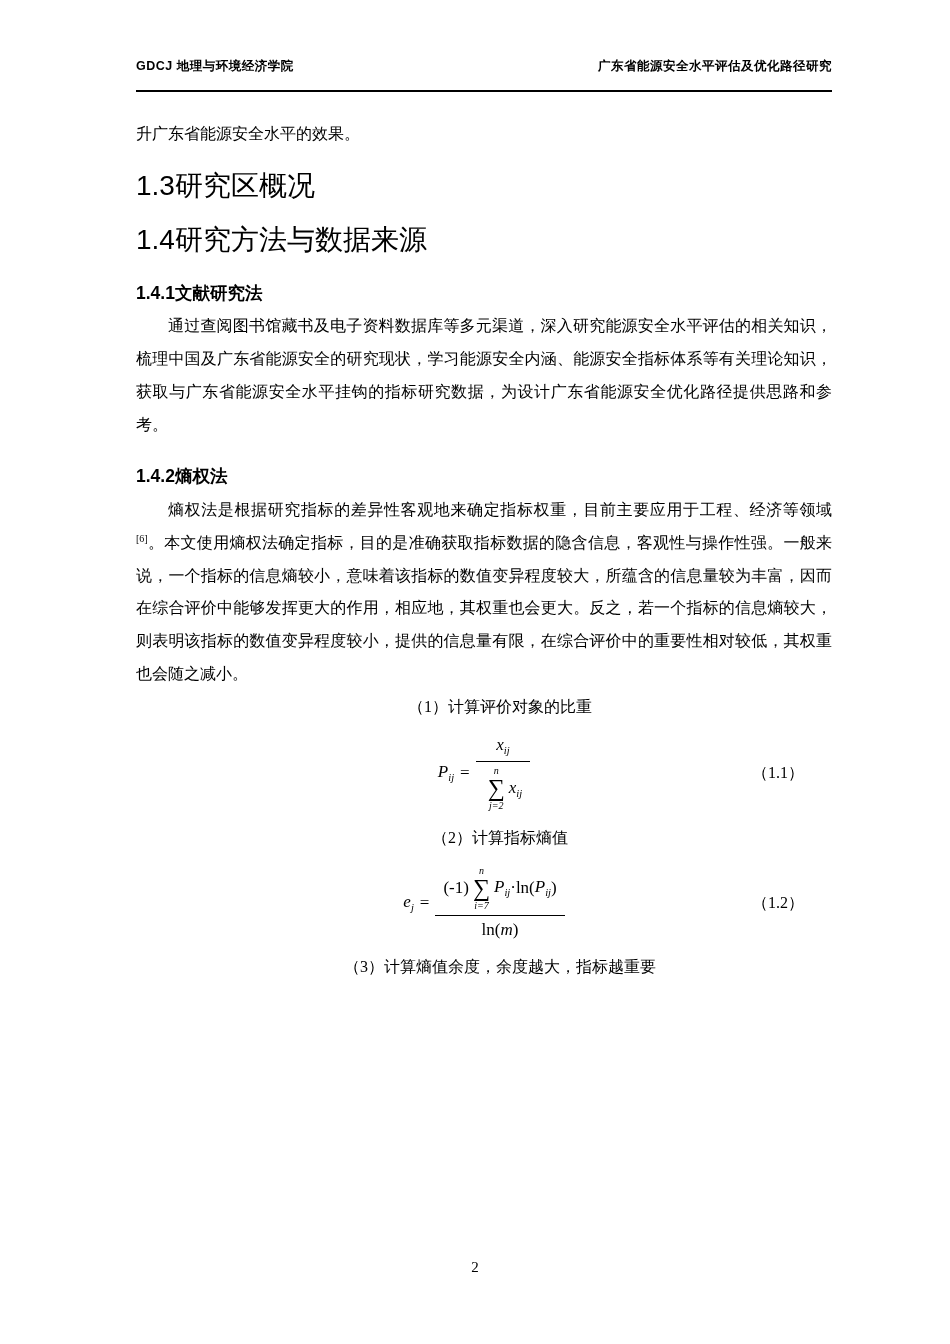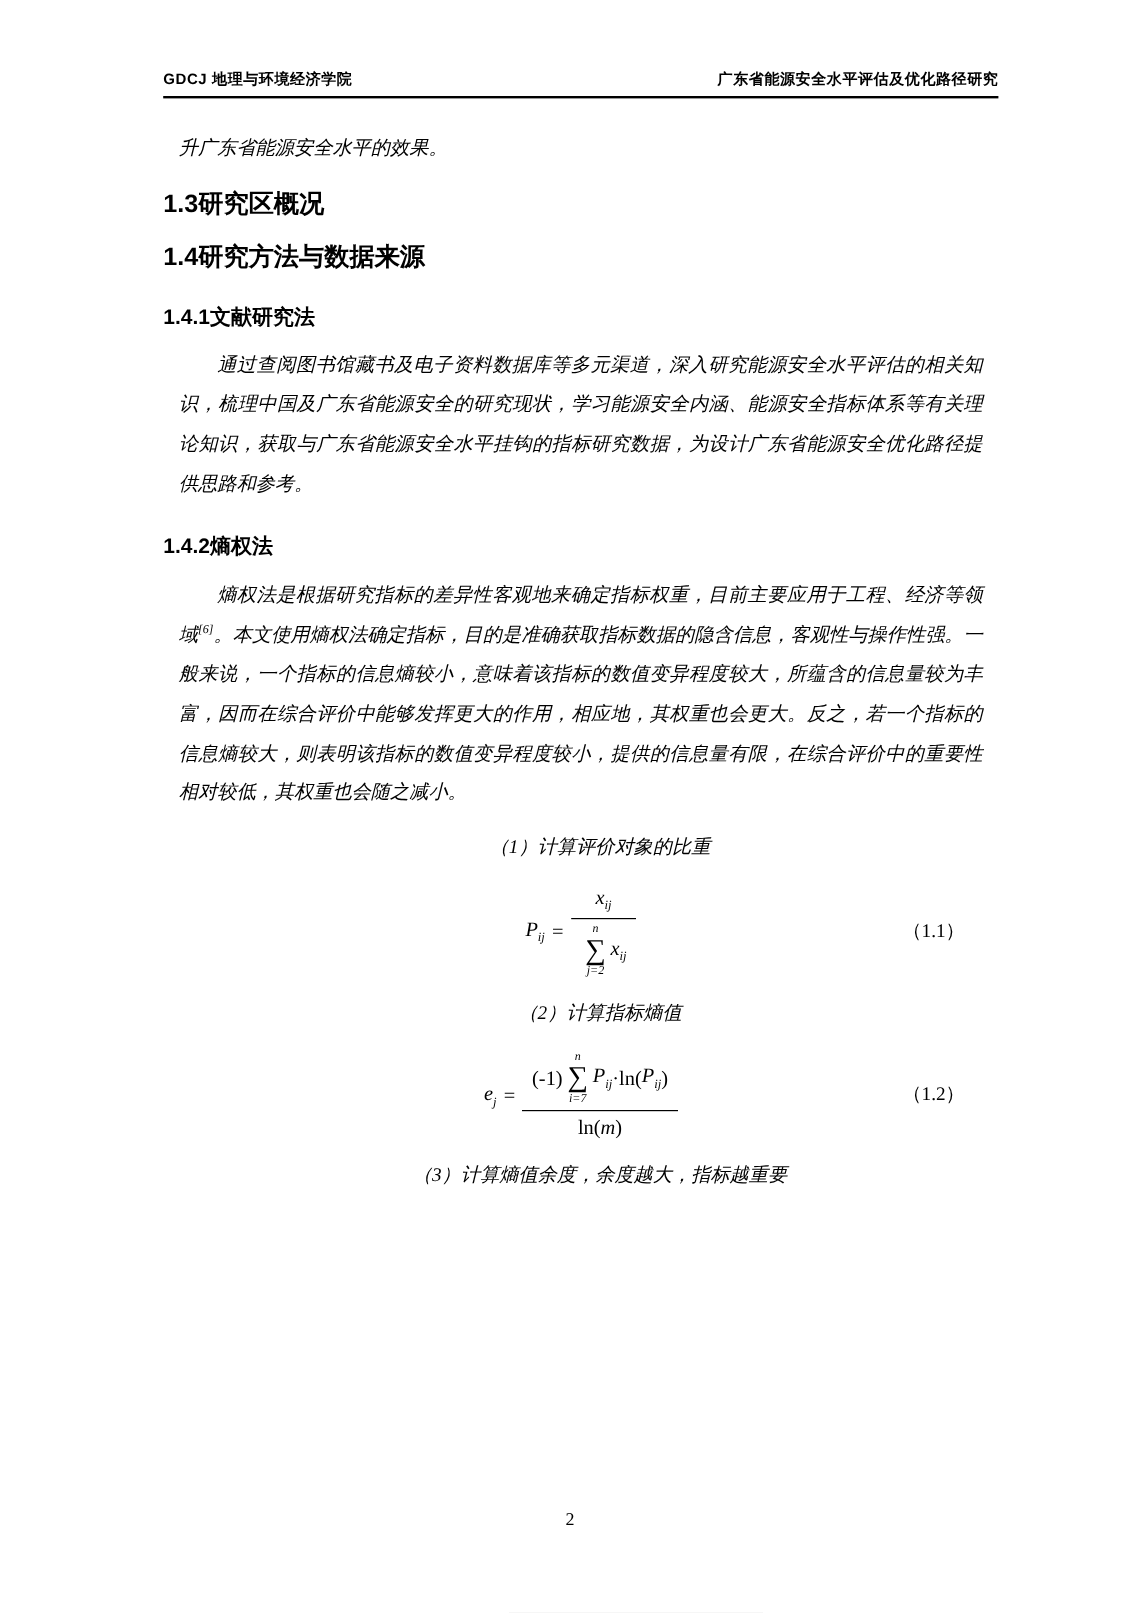--- a/index.html
+++ b/index.html
@@ -16,44 +16,44 @@
   .margins { position: absolute; left: 136px; right: 118px; top: 58px; }
 
   .header {
     display: flex;
     justify-content: space-between;
     align-items: flex-end;
     font-family: "Liberation Sans", "DejaVu Sans", sans-serif;
     font-weight: 700;
     font-size: 12.5px;
     letter-spacing: 0.5px;
-    padding-bottom: 5px;
+    padding-bottom: 15px;
     border-bottom: 2.5px solid #000;
   }
 
   .content { margin-top: 26px; font-size: 16px; line-height: 2.06; }
 
   .lead { text-indent: 0; }
 
   h1.sec {
     font-family: "Liberation Sans", "DejaVu Sans", sans-serif;
-    font-weight: 700;
-    font-size: 21px;
+    font-weight: 400;
+    font-size: 28px;
     line-height: 1.35;
     margin: 16px 0 12px 0;
   }
   h2.subsec {
     font-family: "Liberation Sans", "DejaVu Sans", sans-serif;
     font-weight: 700;
     font-size: 17.5px;
     line-height: 1.35;
     margin: 23px 0 5px 0;
   }
 
-  p { margin: 13px; font-style: italic; }
+  p { margin: 0; }
   p.body { text-indent: 2em; text-align: justify; }
   p.item { text-indent: 2em; text-align: center; }
 
   
   .formula-row {
     position: relative;
     display: flex;
     justify-content: center;
     align-items: center;
     margin: 10px 0;

